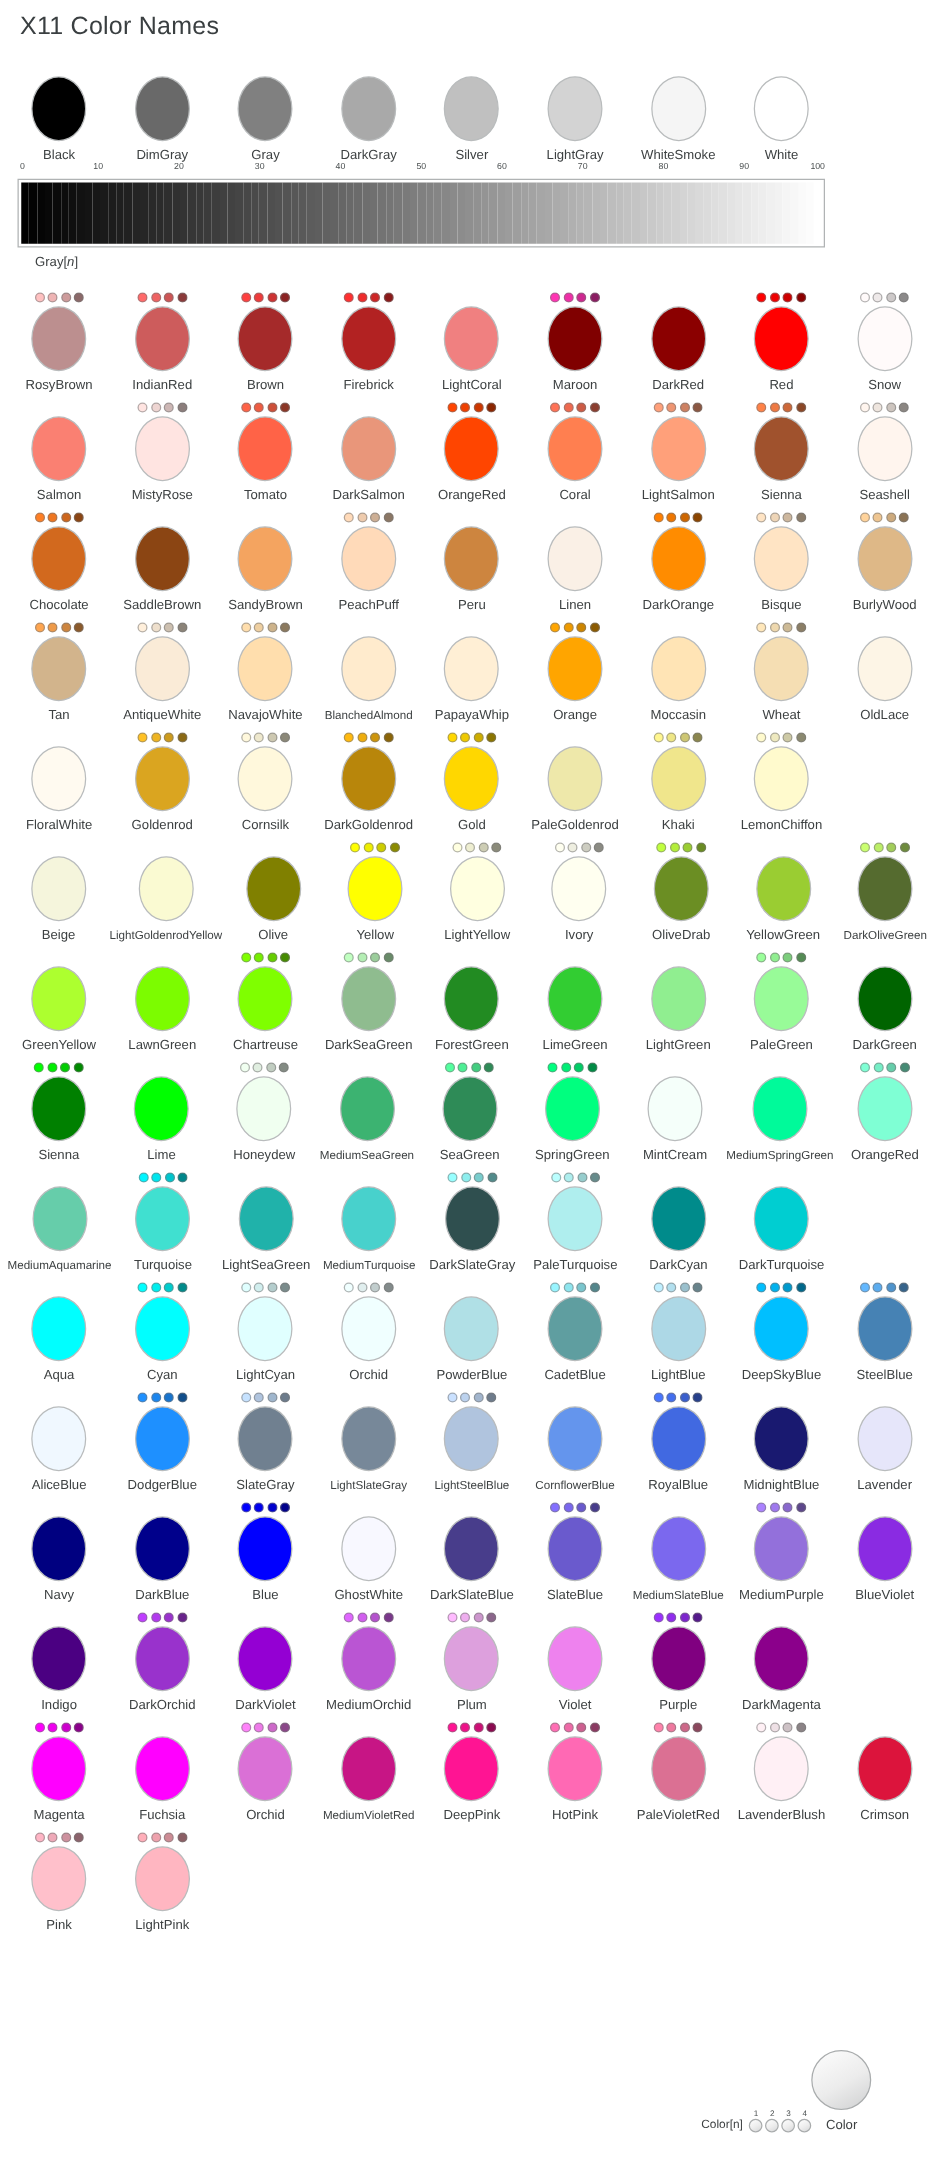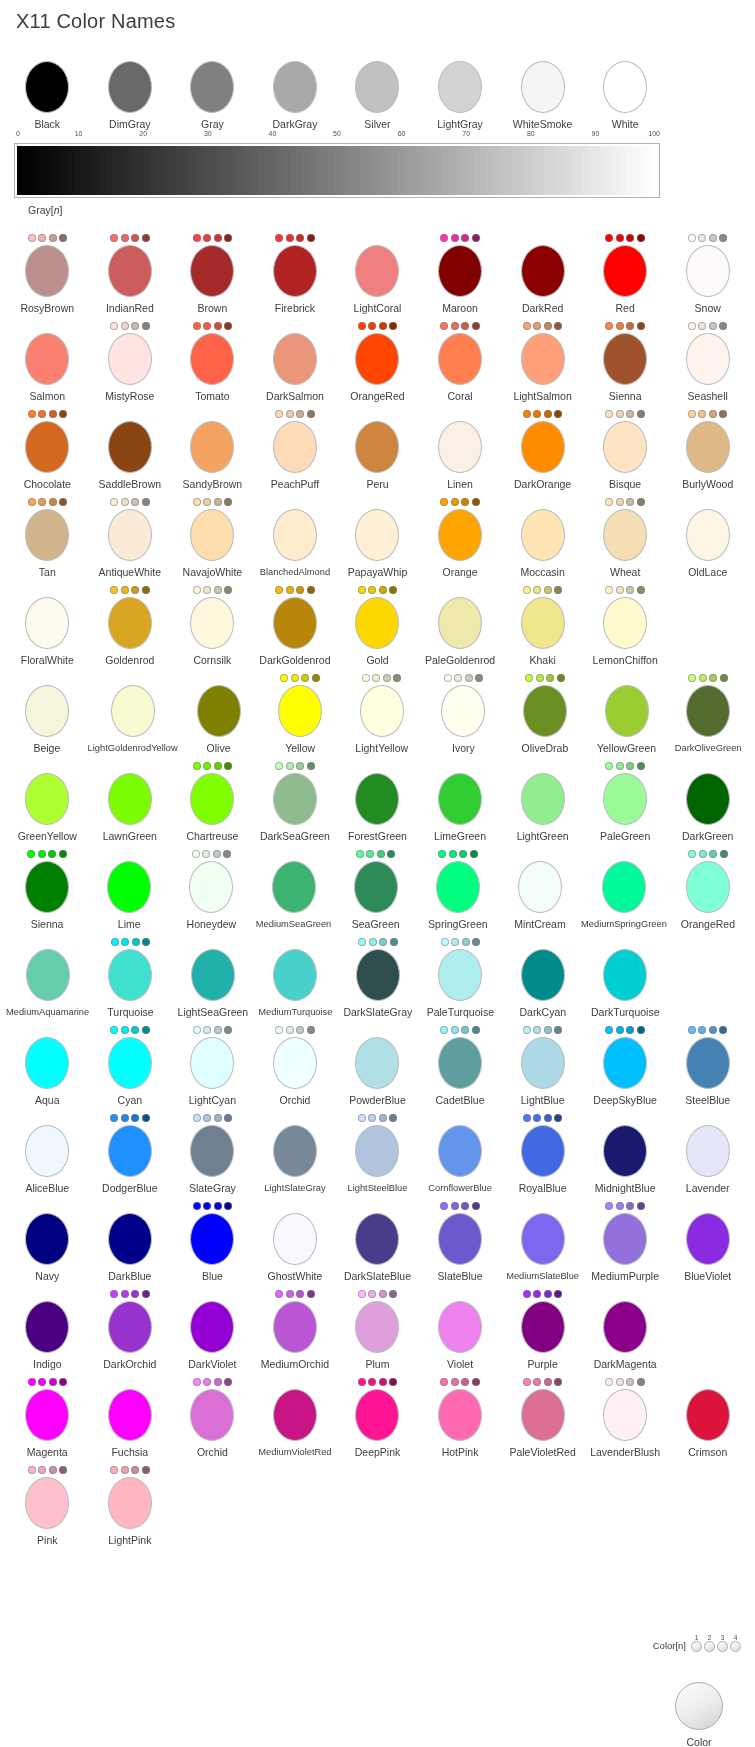--- a/index.html
+++ b/index.html
@@ -100,23 +100,21 @@
   }
   .ramp-label i { font-style: italic; }
 
   
   .legend {
     position: absolute;
     right: 14px;
     top: 1634px;
     width: 180px;
     display: flex;
-    flex-direction: column;
     align-items: flex-end;
-    gap: 24px;
   }
   .legend-row {
     display: flex;
     align-items: flex-end;
     gap: 5px;
   }
   .legend-label { font-size: 9.5px; color: #3d4142; padding-bottom: 1px; }
   .legend-dots { display: flex; gap: 2px; }
   .legend-dot-col { display: flex; flex-direction: column; align-items: center; }
   .legend-num { font-size: 6.5px; color: #4a4f50; line-height: 7px; }

